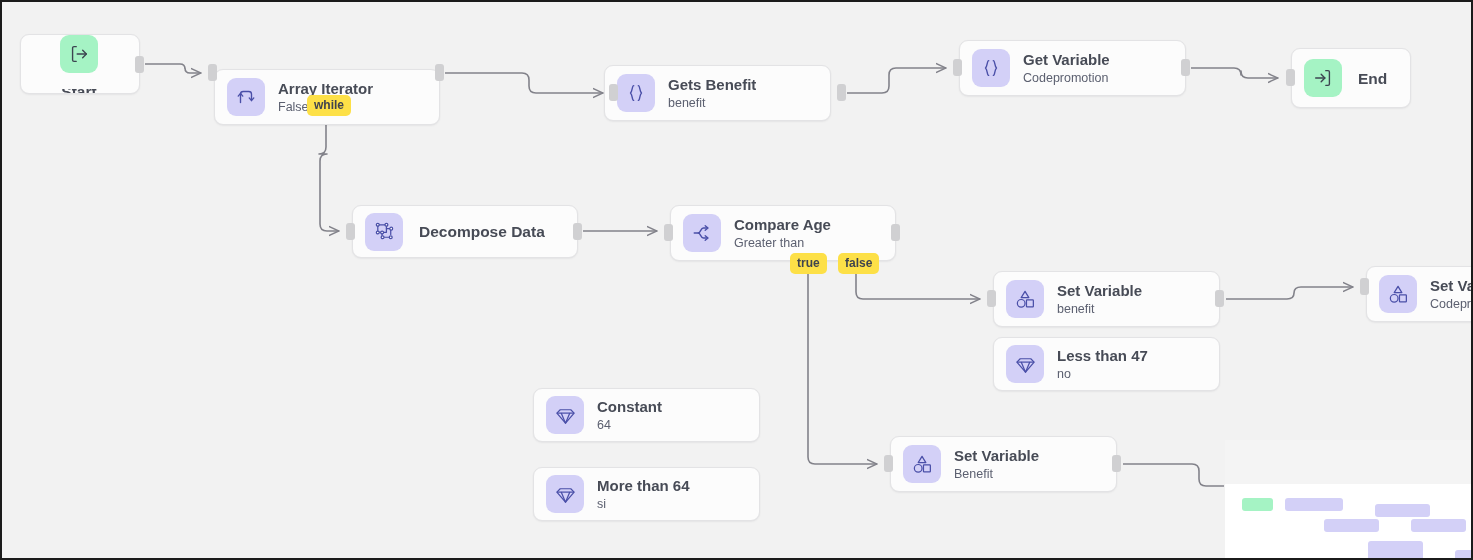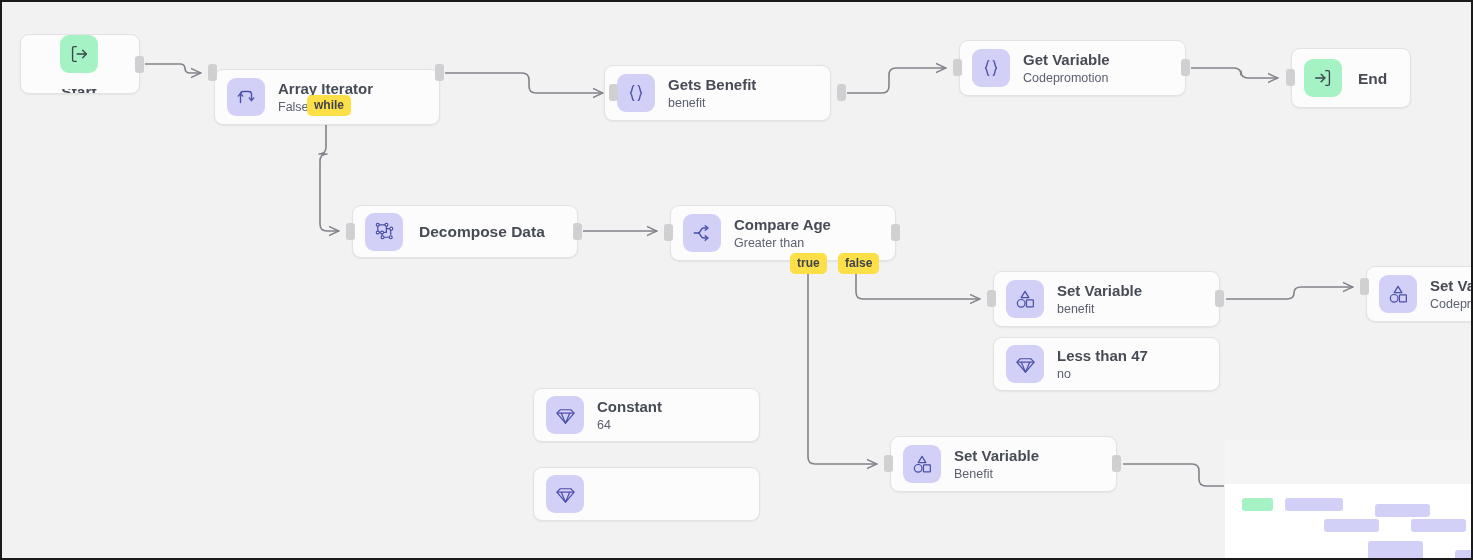--- a/index.html
+++ b/index.html
@@ -326,20 +326,24 @@
   </div>
 
   <div class="node" style="left:531px; top:465px; width:227px; height:54px;">
     <div class="node-icon">
       <svg width="23" height="23" viewBox="0 0 24 24" fill="none" stroke="#4a4fa8" stroke-width="1.3" stroke-linejoin="round">
         <path d="M3 9.5 L12 20 L21 9.5 L17.5 6 H6.5 Z"></path>
         <path d="M3 9.5 H21"></path>
         <path d="M7.5 9.5 L12 20 L16.5 9.5"></path>
       </svg>
     </div>
+    <div class="node-text">
+      <div class="node-title">More than 64</div>
+      <div class="node-sub">si</div>
+    </div>
   </div>
 
   <div class="node" style="left:888px; top:434px; width:227px; height:56px;">
     <div class="node-icon">
       <svg width="23" height="23" viewBox="0 0 24 24" fill="none" stroke="#4a4fa8" stroke-width="1.3" stroke-linejoin="round">
         <path d="M11.5 3.5 L15.5 10 H7.5 Z"></path>
         <circle cx="7.5" cy="16" r="4"></circle>
         <rect x="13" y="12.4" width="7.2" height="7.2" rx="0.6"></rect>
       </svg>
     </div>

